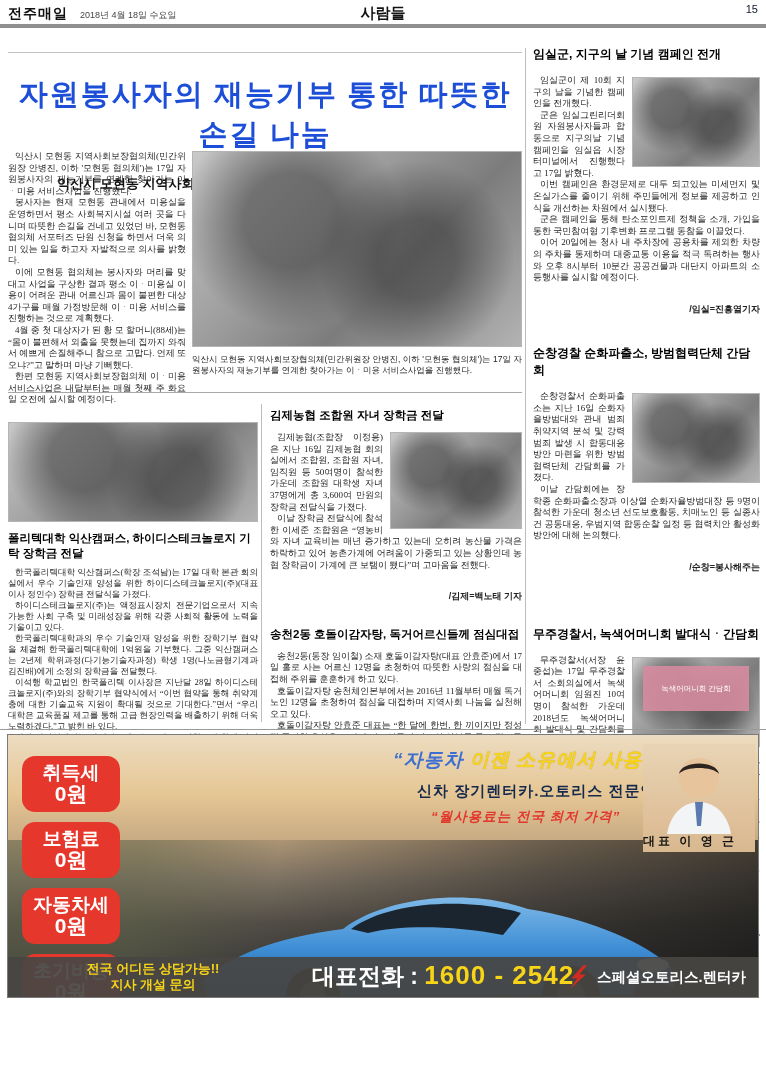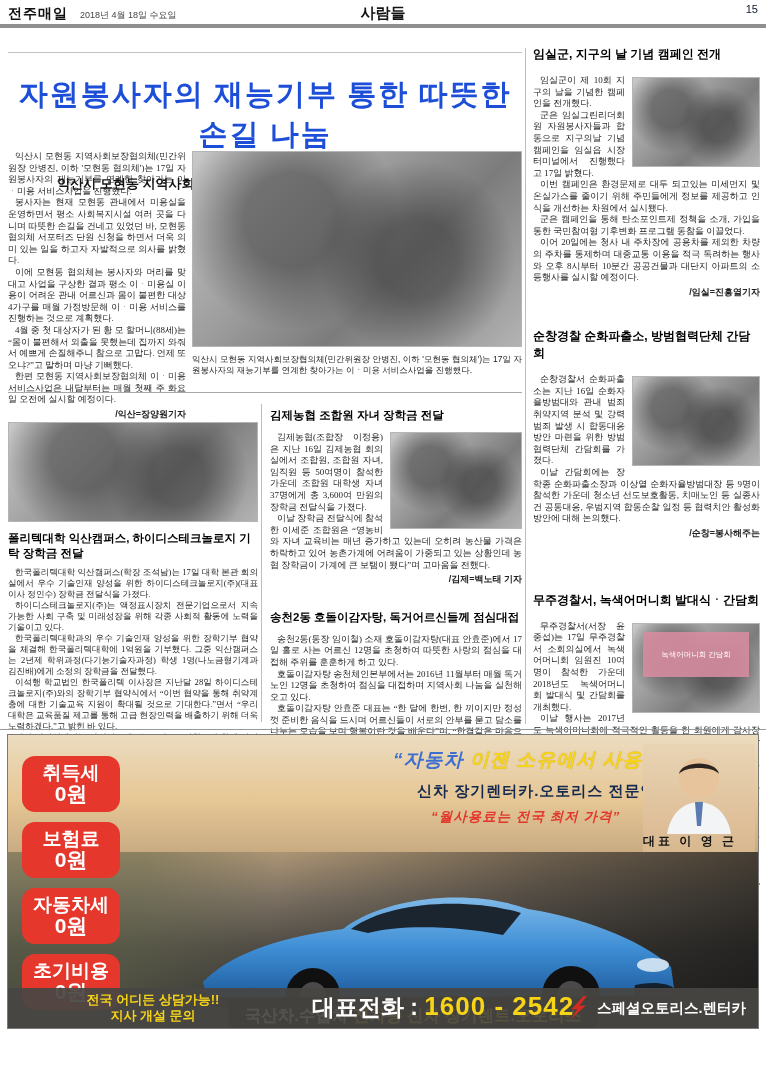--- a/index.html
+++ b/index.html
@@ -11,21 +11,21 @@
   }
   
   .hdr { position:absolute; top:3px; left:8px; right:8px; height:20px; }
   .paper-name { position:absolute; left:0; top:2px; font-size:14px; font-weight:bold; letter-spacing:1px; color:#111; }
   .issue-date { position:absolute; left:72px; top:6px; font-size:9px; color:#444; }
   .section-title { position:absolute; left:50%; transform:translateX(-50%); top:1px; font-size:15px; font-weight:bold; color:#111; }
   .page-number { position:absolute; right:0; top:0; font-size:11px; color:#0f172a; }
   .hdr-rule { position:absolute; top:24px; left:0; right:0; height:4px; background:#8f8f8f; }
   .body-text { font-family:"Liberation Serif", serif; font-size:9px; line-height:11.6px; text-align:justify; color:#1c1c1c; }
   .body-text p { text-indent:7px; }
-  .byline { text-align:right; font-size:9px; font-weight:bold; color:#222; margin-top:3px; font-family:"Liberation Sans",sans-serif; }
+  .byline { text-align:right; font-size:9px; font-weight:bold; color:#222; margin-top:20px; font-family:"Liberation Sans",sans-serif; }
   .photo { background:
       radial-gradient(circle at 30% 35%, rgba(60,60,60,.55) 0 18%, transparent 42%),
       radial-gradient(circle at 68% 55%, rgba(40,40,40,.45) 0 16%, transparent 40%),
       linear-gradient(135deg,#c9c9c9 0%,#9d9d9d 38%,#7c7c7c 62%,#b3b3b3 100%);
       border:1px solid #b5b5b5; }
   .divider-h { position:absolute; background:#a8a8a8; height:1px; }
   .divider-v { position:absolute; background:#bdbdbd; width:1px; }
 
   
   .main { position:absolute; top:52px; left:8px; width:514px; height:340px; border-top:1px solid #c2c2c2; }
@@ -51,21 +51,21 @@
   
   .right-col { position:absolute; top:46px; left:533px; width:227px; }
   .r-article { margin-bottom:30px; }
   .r-title { font-size:12px; font-weight:bold; color:#000; margin-bottom:12px; }
   .r-photo { float:right; width:128px; height:90px; margin:2px 0 4px 7px; position:relative; }
   .r-photo .banner { position:absolute; top:8px; left:10px; right:10px; background:rgba(214,140,160,.9); color:#fff; font-size:7.5px; text-align:center; padding:17px 0; }
   .r-article.gap-lg { margin-bottom:52px; }
 
   
   .bottom-rule { position:absolute; top:729px; left:0; right:0; height:1px; background:#9a9a9a; }
-  .ad { position:absolute; top:734px; left:7px; width:752px; height:295px; border:1px solid #7a7a7a; overflow:hidden;
+  .ad { position:absolute; top:734px; left:7px; width:752px; height:264px; border:1px solid #7a7a7a; overflow:hidden;
         background:linear-gradient(180deg,#ecdcc0 0%,#e6c795 22%,#c9ab83 40%,#8d7f6d 55%,#565149 72%,#3c3a38 88%,#343332 100%); }
   .ad-road { position:absolute; left:0; top:40%; width:100%; height:60%;
         background:linear-gradient(100deg, rgba(90,95,70,.55) 0 18%, rgba(60,60,58,.2) 35%, rgba(30,30,30,.55) 70%, rgba(20,20,20,.75) 100%); }
   .ad-badge { position:absolute; left:14px; width:98px; height:56px; background:#e5372b; border-radius:13px;
         color:#fff; font-weight:bold; text-align:center; display:flex; flex-direction:column; justify-content:center; line-height:1.05; }
   .ad-badge .b1 { font-size:19px; } .ad-badge .b2 { font-size:21px; }
   .slogan { position:absolute; left:385px; top:12px; width:350px; font-weight:bold; }
   .slg1 { font-size:19px; font-style:italic; letter-spacing:1px; }
   .slg2 { margin-top:9px; margin-left:24px; font-size:15px; color:#15294e; letter-spacing:1px; }
   .slg3 { margin-top:7px; margin-left:38px; font-size:13.5px; font-style:italic; color:#e2372c; letter-spacing:1px; }

